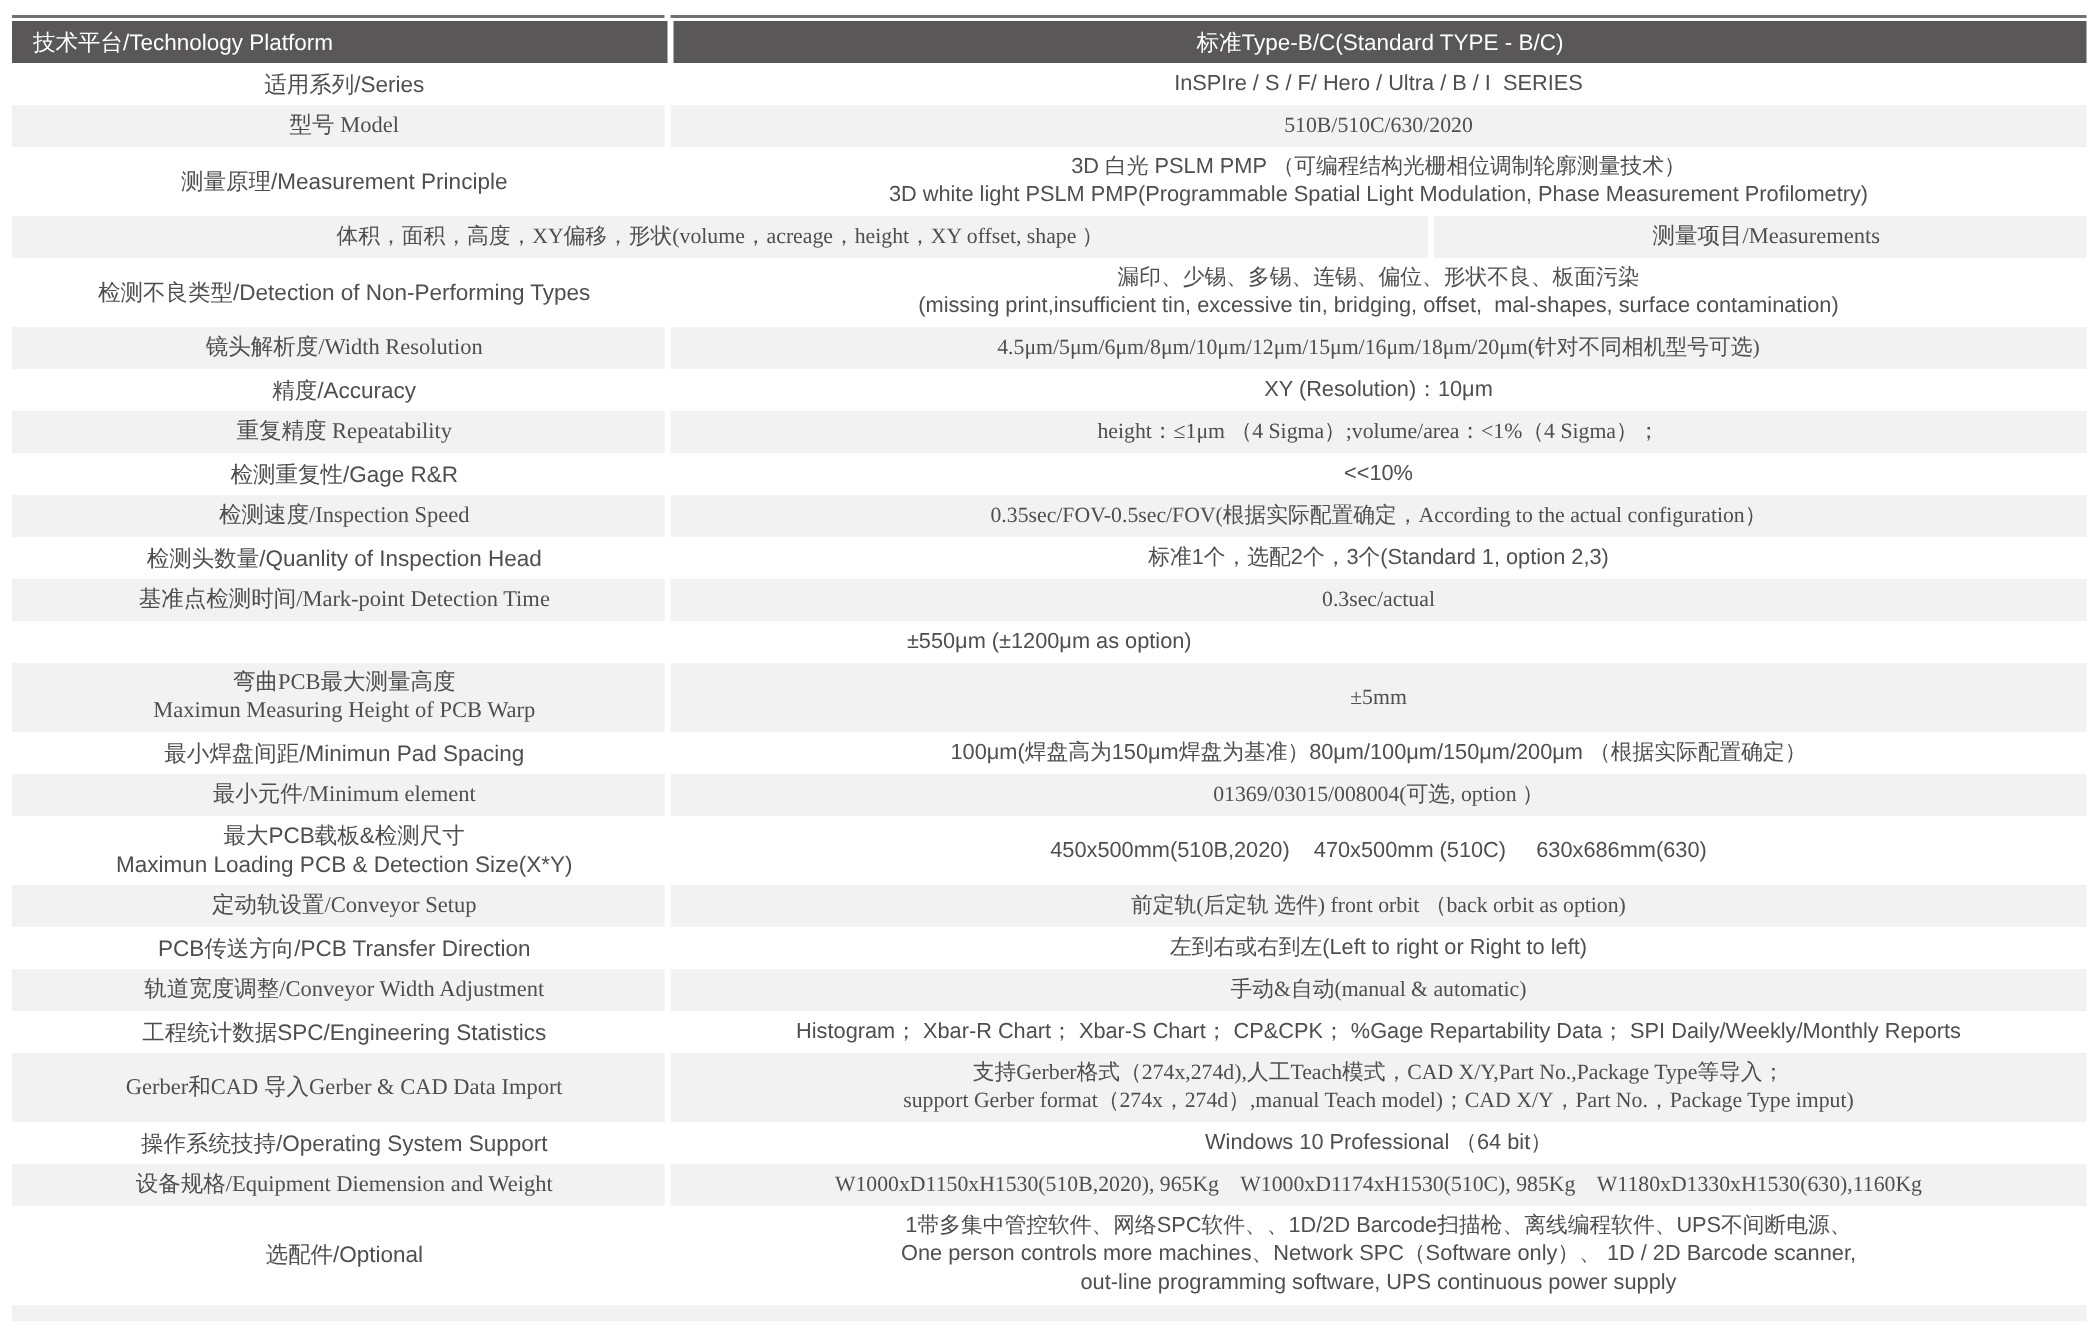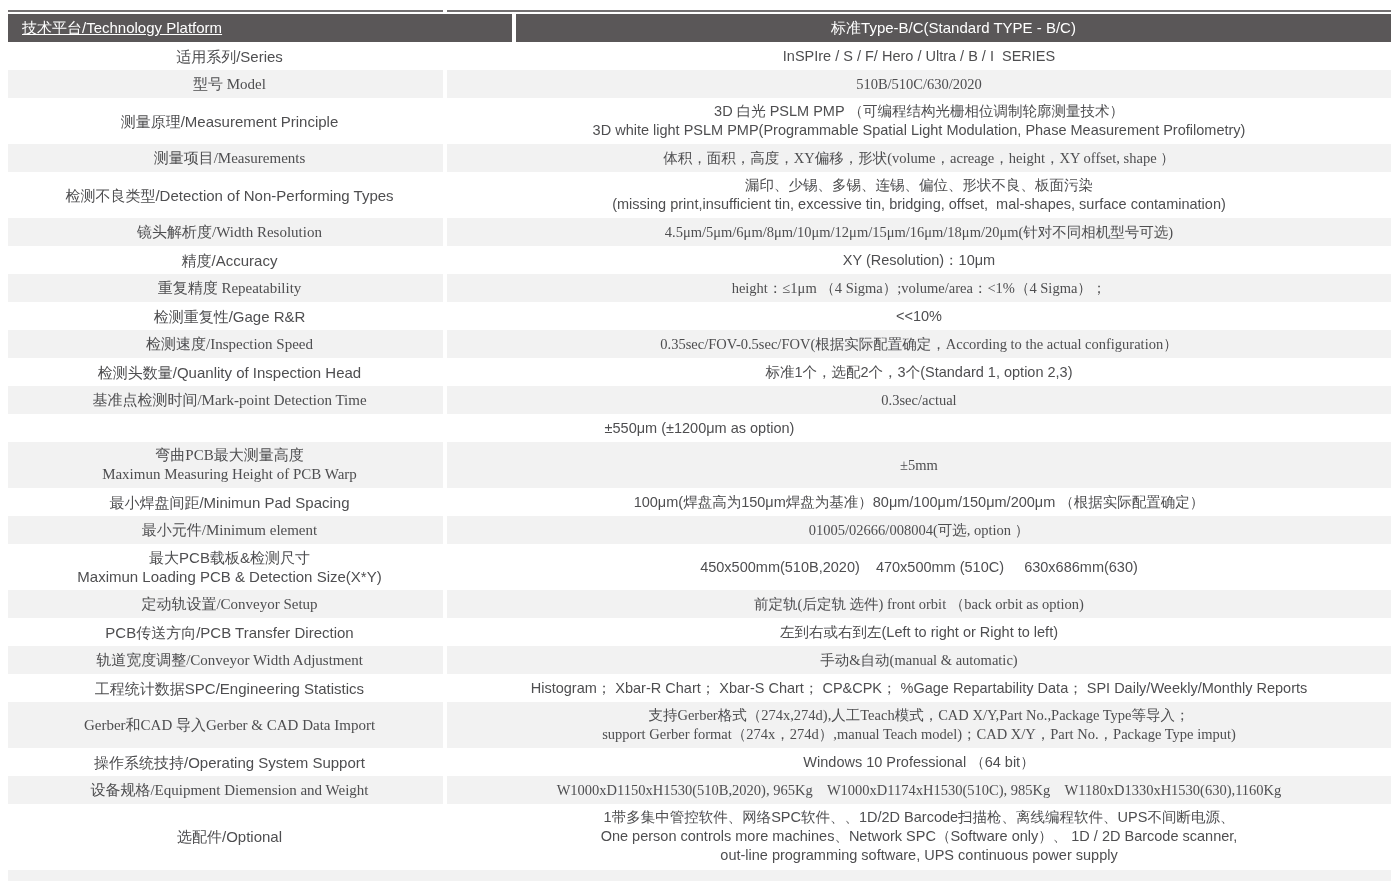--- a/index.html
+++ b/index.html
@@ -35,23 +35,22 @@
   }
   .header-cell{
     background:var(--header-bg);
     color:var(--header-text);
     font-size:15px;
     height:28px;
     display:flex;
     align-items:center;
   }
   .header-left{
-    width:504px;
+    width:437px;
     padding-left:14px;
-    text-decoration:underline;
   }
   .header-right{
     flex:1;
     justify-content:center;
     text-align:center;
   }
   .row{
     display:flex;
     gap:4px;
     min-height:28px;
@@ -119,24 +118,24 @@
         </div>
         <div class="cell cell-value"><div>510B/510C/630/2020</div></div>
       </div>
       <div class="row">
         <div class="cell cell-label">
           <div>测量原理/Measurement Principle</div>
         </div>
         <div class="cell cell-value"><div>3D 白光 PSLM PMP （可编程结构光栅相位调制轮廓测量技术）</div><div>3D white light PSLM PMP(Programmable Spatial Light Modulation, Phase Measurement Profilometry)</div></div>
       </div>
       <div class="row shaded">
+        <div class="cell cell-value"><div>体积，面积，高度，XY偏移，形状(volume，acreage，height，XY offset, shape ）</div></div>
         <div class="cell cell-label">
           <div>测量项目/Measurements</div>
         </div>
-        <div class="cell cell-value"><div>体积，面积，高度，XY偏移，形状(volume，acreage，height，XY offset, shape ）</div></div>
       </div>
       <div class="row">
         <div class="cell cell-label">
           <div>检测不良类型/Detection of Non-Performing Types</div>
         </div>
         <div class="cell cell-value"><div>漏印、少锡、多锡、连锡、偏位、形状不良、板面污染</div><div>(missing print,insufficient tin, excessive tin, bridging, offset,  mal-shapes, surface contamination)</div></div>
       </div>
       <div class="row shaded">
         <div class="cell cell-label">
           <div>镜头解析度/Width Resolution</div>
@@ -192,21 +191,21 @@
       <div class="row">
         <div class="cell cell-label">
           <div>最小焊盘间距/Minimun Pad Spacing</div>
         </div>
         <div class="cell cell-value"><div>100μm(焊盘高为150μm焊盘为基准）80μm/100μm/150μm/200μm （根据实际配置确定）</div></div>
       </div>
       <div class="row shaded">
         <div class="cell cell-label">
           <div>最小元件/Minimum element</div>
         </div>
-        <div class="cell cell-value"><div>01005/02666/008004(可选, option ）</div></div>
+        <div class="cell cell-value"><div>01369/03015/008004(可选, option ）</div></div>
       </div>
       <div class="row">
         <div class="cell cell-label">
           <div>最大PCB载板&amp;检测尺寸</div>
           <div>Maximun Loading PCB &amp; Detection Size(X*Y)</div>
         </div>
         <div class="cell cell-value"><div>450x500mm(510B,2020)    470x500mm (510C)     630x686mm(630)</div></div>
       </div>
       <div class="row shaded">
         <div class="cell cell-label">

